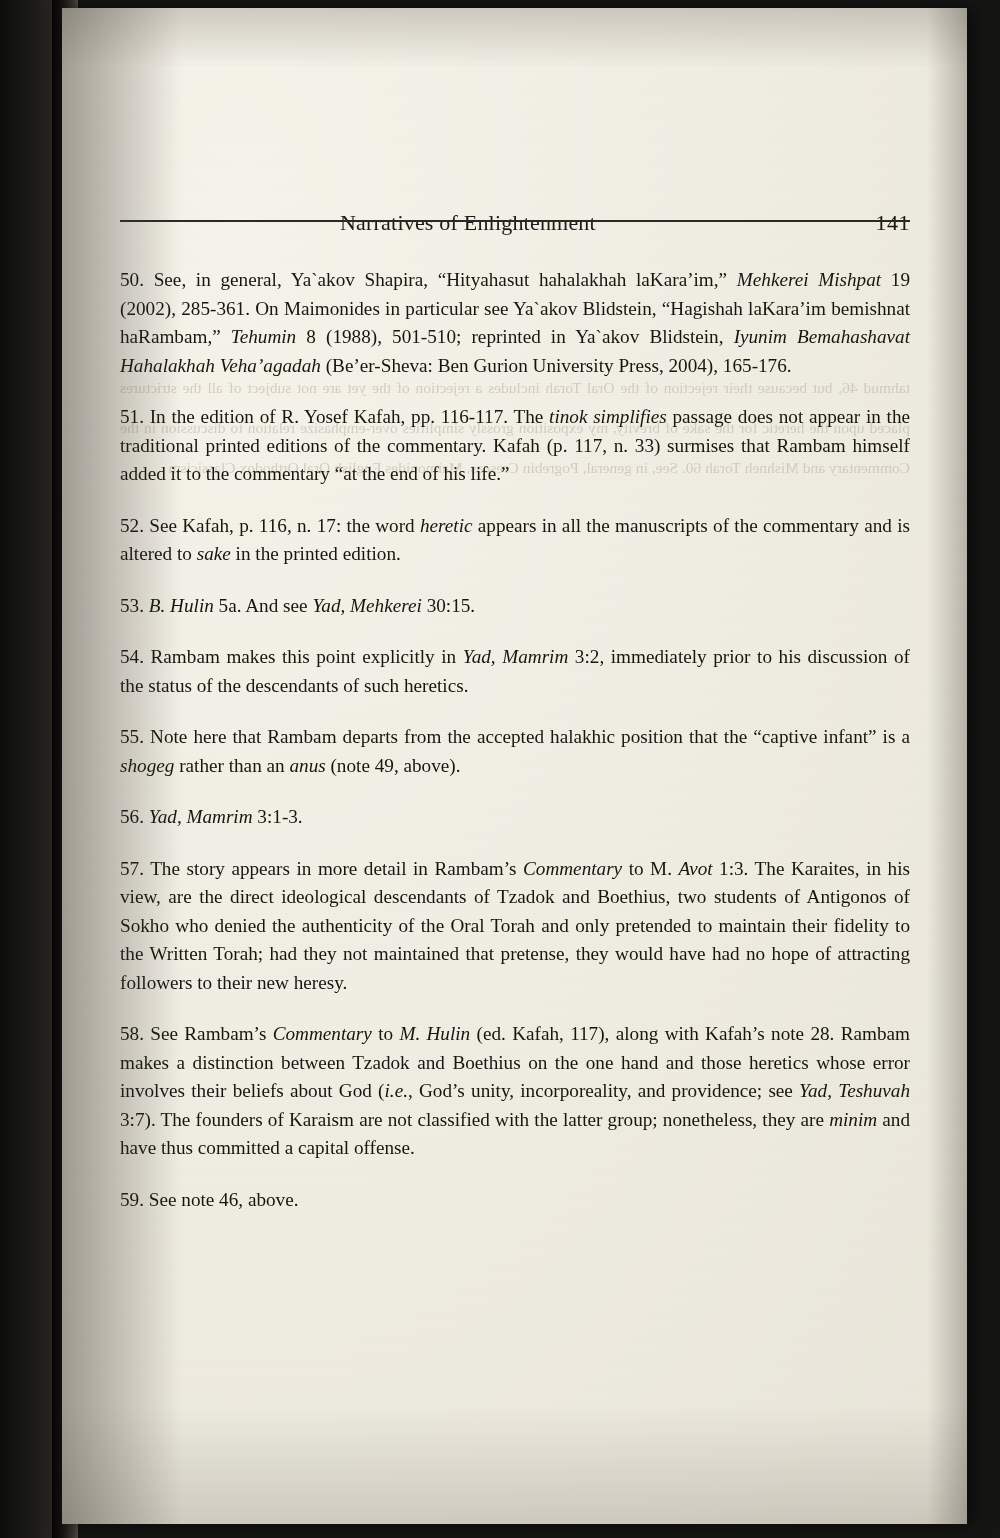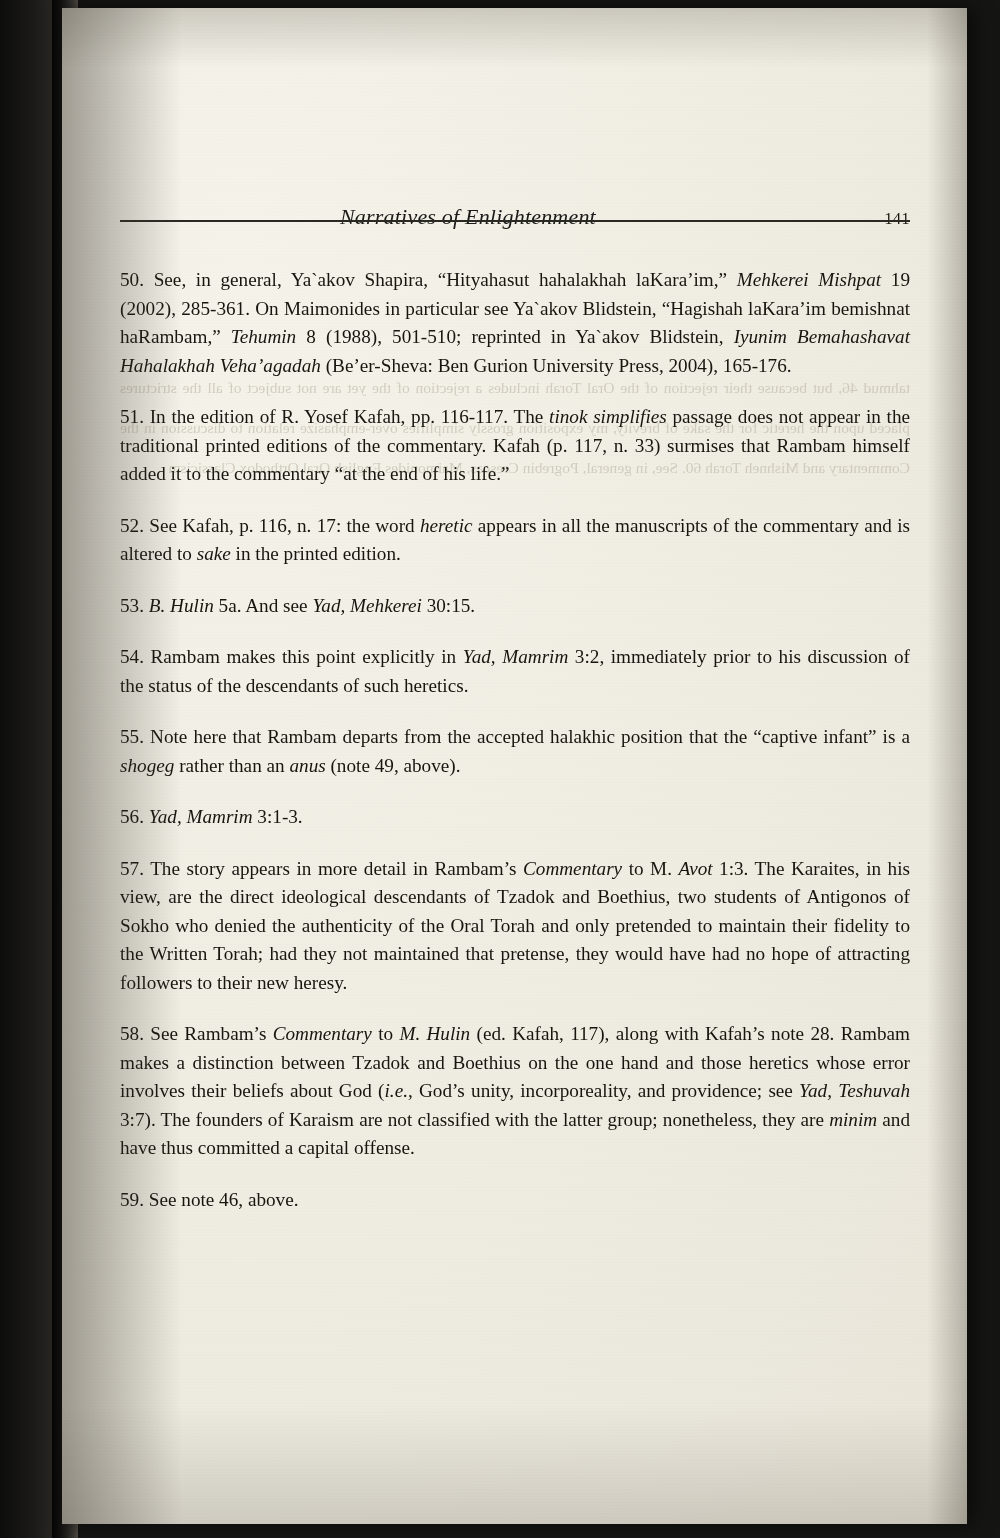--- a/index.html
+++ b/index.html
@@ -110,28 +110,27 @@
   .header {
     position: absolute;
     top: 178px;
     left: 0;
     width: 790px;
     display: flex;
     align-items: baseline;
     justify-content: space-between;
   }
   .header .title {
-    font-style: italic;
     font-size: 22px;
     color: #1a1a18;
     margin-left: 220px;
     letter-spacing: 0.2px;
   }
   .header .folio {
-    font-size: 16px;
+    font-size: 22px;
     color: #17170f;
     letter-spacing: 0.5px;
     margin-top: 24px;
   }
   .rule {
     position: absolute;
     top: 212px;
     left: 0;
     width: 790px;
     height: 2px;

